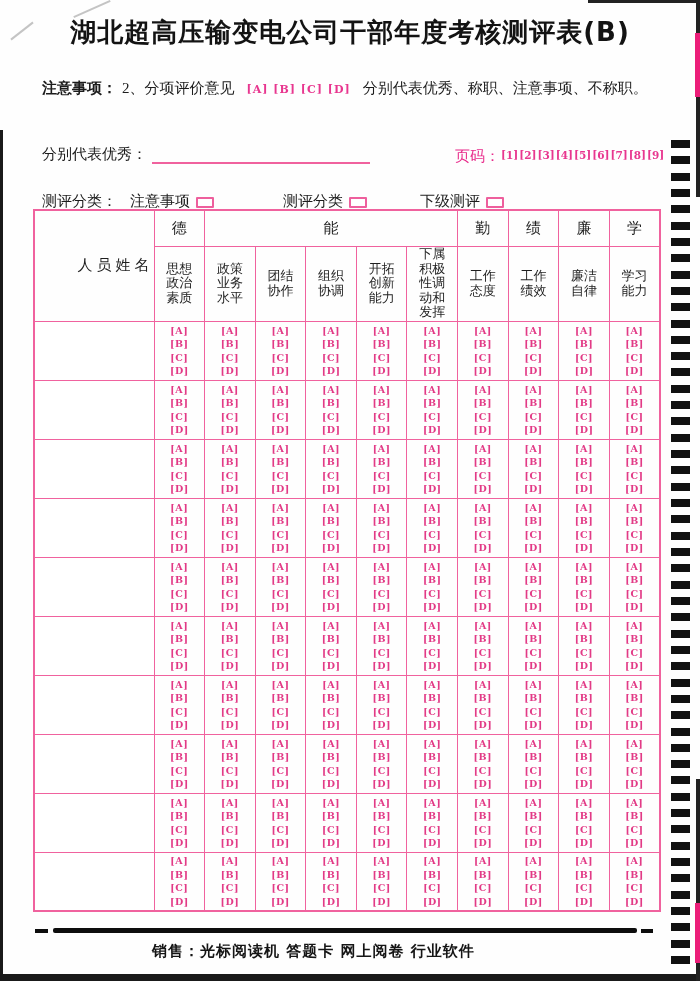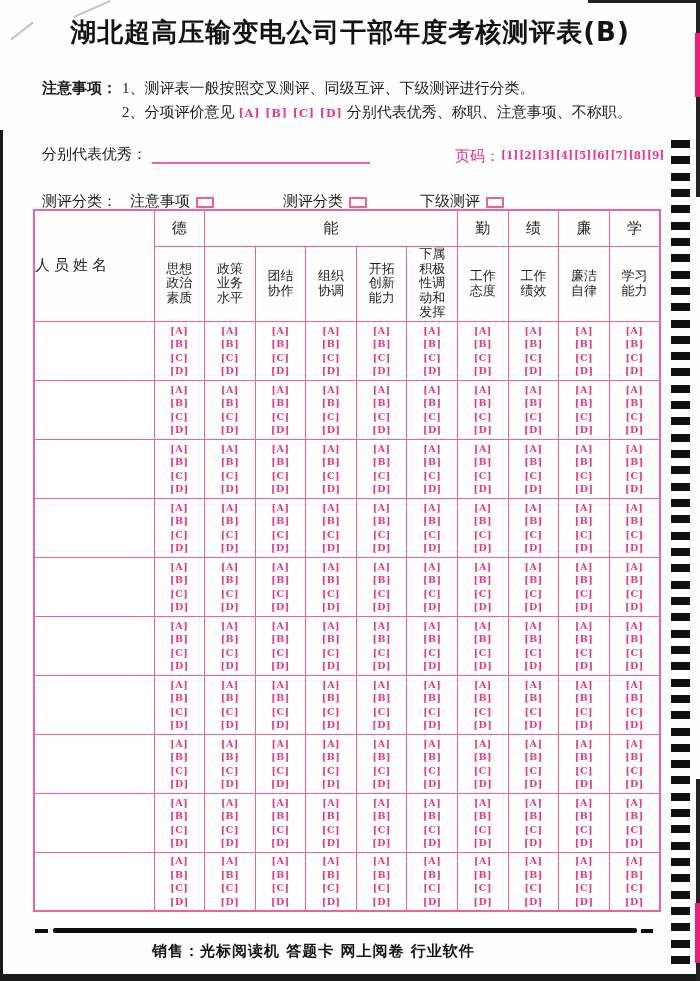--- a/index.html
+++ b/index.html
@@ -13,21 +13,21 @@
   .title{
     position:absolute;top:15px;left:0;width:100%;text-align:center;
     font-family:"DejaVu Sans","Liberation Sans",sans-serif;
     font-size:26px;font-weight:bold;letter-spacing:1px;color:#131313;
   }
   .notes{position:absolute;left:42px;top:76px;font-size:15px;line-height:24px}
   .notes-label{position:absolute;left:0;top:0;font-weight:bold}
   .note-line{padding-left:80px;height:24px;white-space:nowrap}
   .pink-opts{
     font-family:"DejaVu Serif",serif;font-size:11px;font-weight:bold;
-    color:#e8368f;letter-spacing:1px;margin:0 4px;
+    color:#e8368f;letter-spacing:1px;margin:0 12px;
   }
   .fill-rect{display:inline-block;width:20px;height:9px;background:#0a0a0a;margin:0 4px;vertical-align:middle}
   .wrong-marks{font-size:10px;font-weight:bold;color:#9c4a6a;letter-spacing:1px;margin:0 3px}
   
   .unit-row{position:absolute;left:42px;top:145px;font-size:15px;white-space:nowrap}
   .unit-line{display:inline-block;width:218px;height:15px;border-bottom:2px solid #f0629e;margin-left:5px;vertical-align:bottom}
   .pageno-row{position:absolute;left:455px;top:147px;white-space:nowrap}
   .pageno-label{font-size:15px;font-weight:normal;color:#e8298a}
   .pn{
     font-family:"DejaVu Serif",serif;font-size:10.5px;font-weight:bold;
@@ -45,21 +45,21 @@
   .eval-table{
     position:absolute;left:33px;top:209px;width:628px;
     border-collapse:collapse;table-layout:fixed;
     border:2px solid #f0629e;
   }
   .eval-table th,.eval-table td{border:1px solid #f0629e;padding:0;font-weight:normal}
   .h1-row{height:36px}
   .h2-row{height:75px}
   .data-row{height:59px}
   .group-head{font-size:15px;text-align:center;color:#1e1e1e}
-  .name-head{font-size:15px;text-align:left;letter-spacing:4px;color:#1e1e1e}
+  .name-head{font-size:15px;text-align:right;letter-spacing:4px;color:#1e1e1e}
   .col-head{font-size:13px;line-height:14.5px;text-align:center;white-space:pre-line;color:#1e1e1e}
   .name-cell{background:#fff}
   .bubble-cell{text-align:center;vertical-align:middle}
   .bubble{
     font-family:"DejaVu Serif",serif;font-size:9.5px;font-weight:bold;
     color:#e23a86;line-height:13.5px;letter-spacing:0.5px;
   }
   
   .sync-line{position:absolute;left:53px;top:928px;width:584px;height:5px;background:#0d0d0d;border-radius:2px}
   .sync-dash{position:absolute;height:4px;background:#0d0d0d;top:929px}
@@ -94,23 +94,20 @@
 <div class="edge edge-right-bottom"></div>
 <div class="edge edge-right-bottom-pink"></div>
 <div class="edge edge-top-right"></div>
 <div class="scratch scratch1"></div>
 <div class="scratch scratch2"></div>
 
 <div class="title">湖北超高压输变电公司干部年度考核测评表(B)</div>
 
 <div class="notes">
   <span class="notes-label">注意事项：</span>
-  <div class="note-line">
-    <span>1、</span><span>测评表一般按照交叉测评、同级互评、下级测评进行分类。</span>
-  </div>
   <div class="note-line">
     <span>2、</span><span>分项评价意见</span><span class="pink-opts">[A] [B] [C] [D]</span><span>分别代表优秀、称职、注意事项、不称职。</span>
   </div>
 </div>
 
 <div class="unit-row">
   <span>分别代表优秀：</span><span class="unit-line"></span>
 </div>
 
 <div class="pageno-row">

